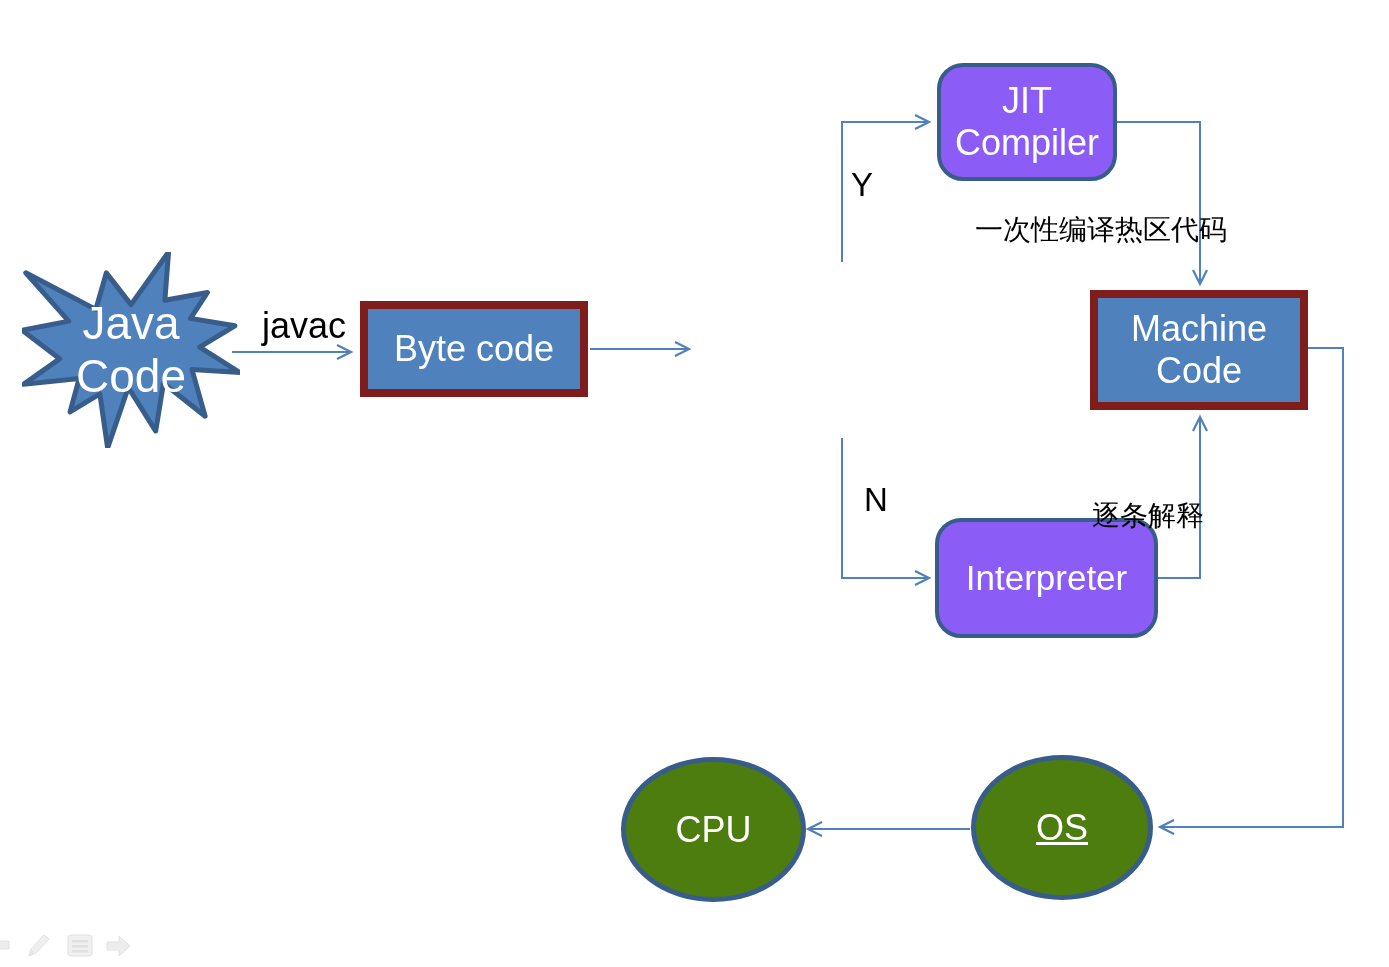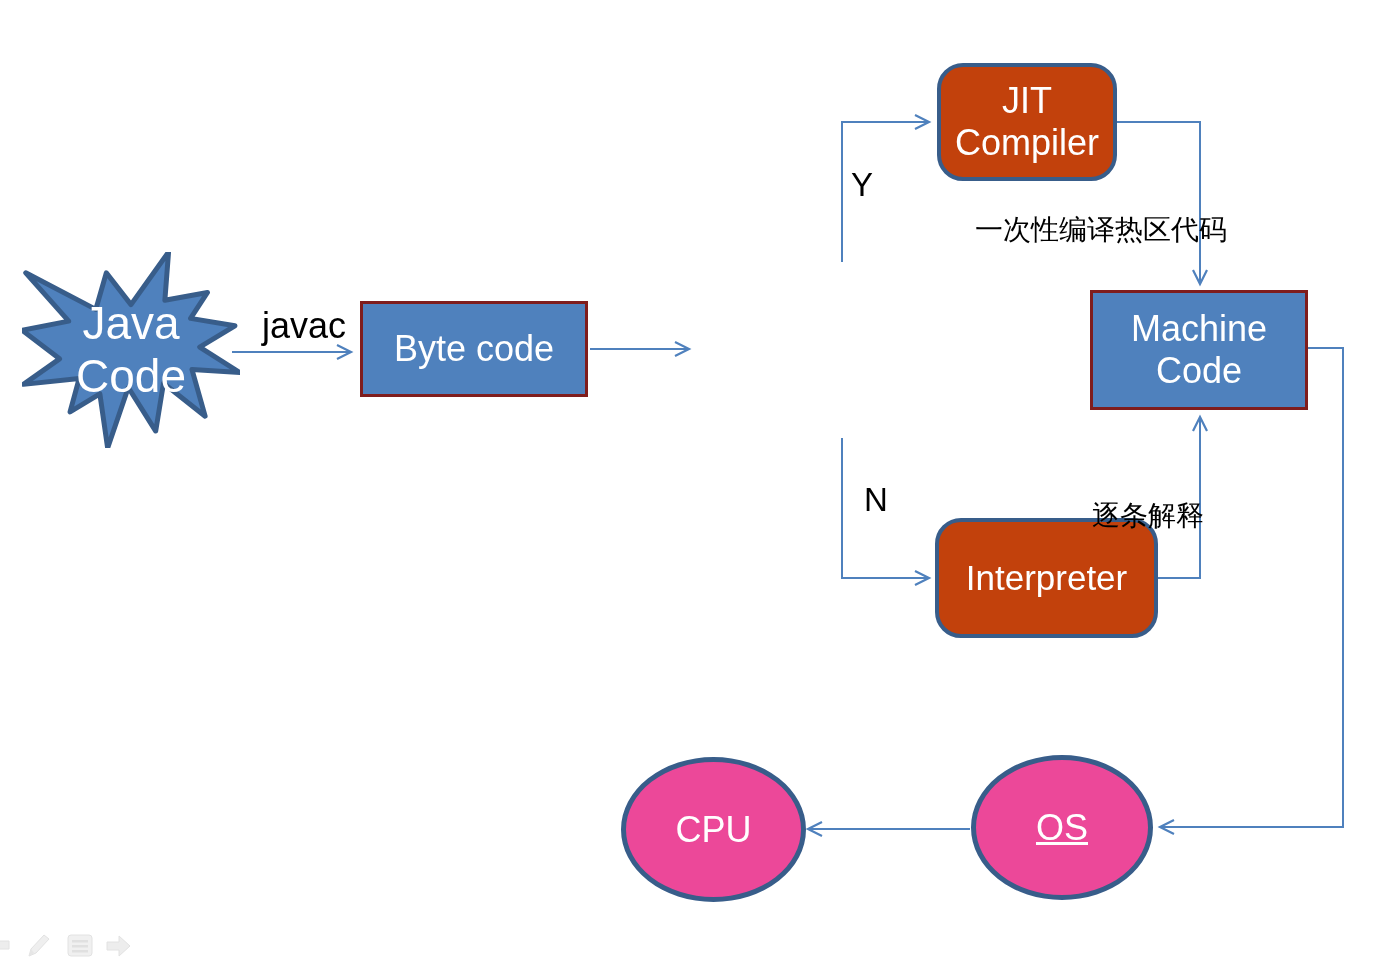--- a/index.html
+++ b/index.html
@@ -6,23 +6,23 @@
   .canvas {
     position:relative; width:1389px; height:967px; background:#ffffff;
     font-family:"Liberation Sans", sans-serif; overflow:hidden;
   }
   .connector-layer { position:absolute; left:0; top:0; width:1389px; height:967px; }
   .node {
     position:absolute; display:flex; align-items:center; justify-content:center;
     text-align:center; color:#ffffff; font-size:36px; line-height:1.16;
     box-sizing:border-box;
   }
-  .rect      { background:#4f81bd; border:3px solid #7f1d1d; }
-  .roundrect { background:#c2410c; border:4px solid #385d8a; border-radius:26px; }
-  .ellipse   { background:#ec4899; border:5px solid #385d8a; border-radius:50%; }
+  .rect      { background:#4f81bd; border:8px solid #7f1d1d; }
+  .roundrect { background:#8b5cf6; border:4px solid #385d8a; border-radius:26px; }
+  .ellipse   { background:#4d7c0f; border:5px solid #385d8a; border-radius:50%; }
   .shape-svg { position:absolute; left:0; top:0; width:100%; height:100%; }
   .node-label { position:relative; z-index:2; }
   .edge-label { position:absolute; color:#000000; white-space:nowrap; }
   .latin-label { font-size:36px; }
   .yn-label    { font-size:33px; }
   .cjk-label   { font-family:"Liberation Serif","DejaVu Serif",serif; font-size:28px; }
   .nav-icon { position:absolute; bottom:6px; }
 </style>
 </head>
 <body>

